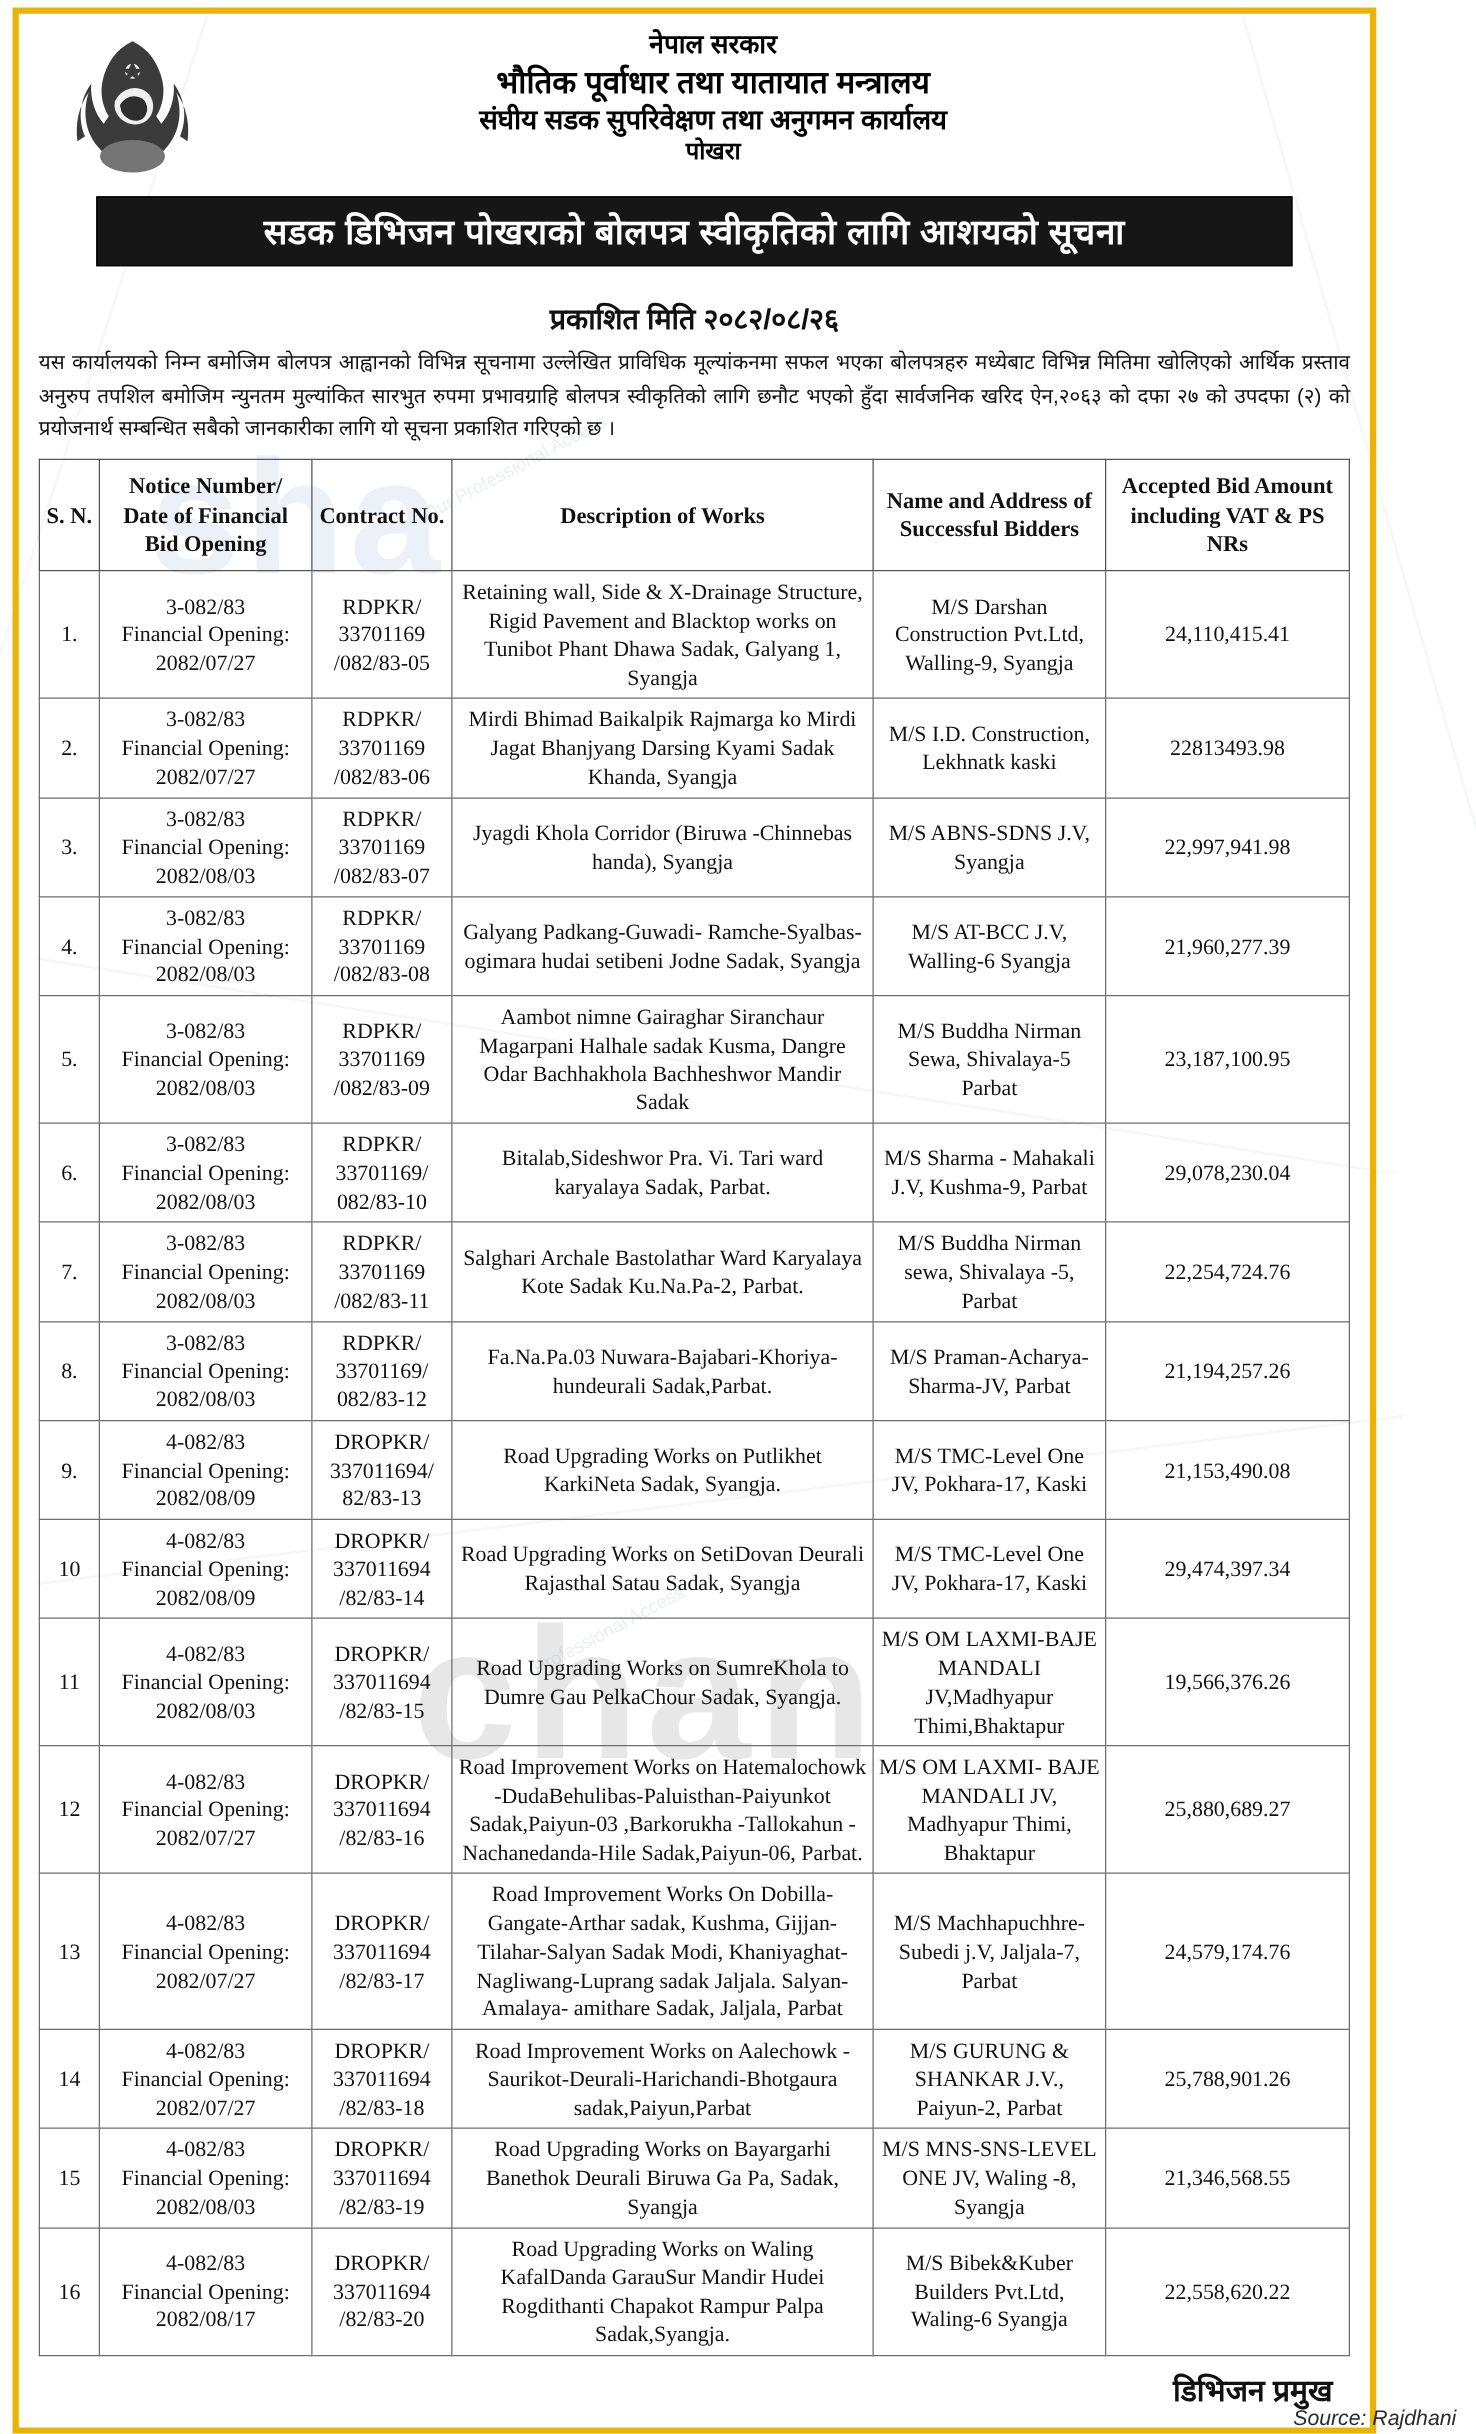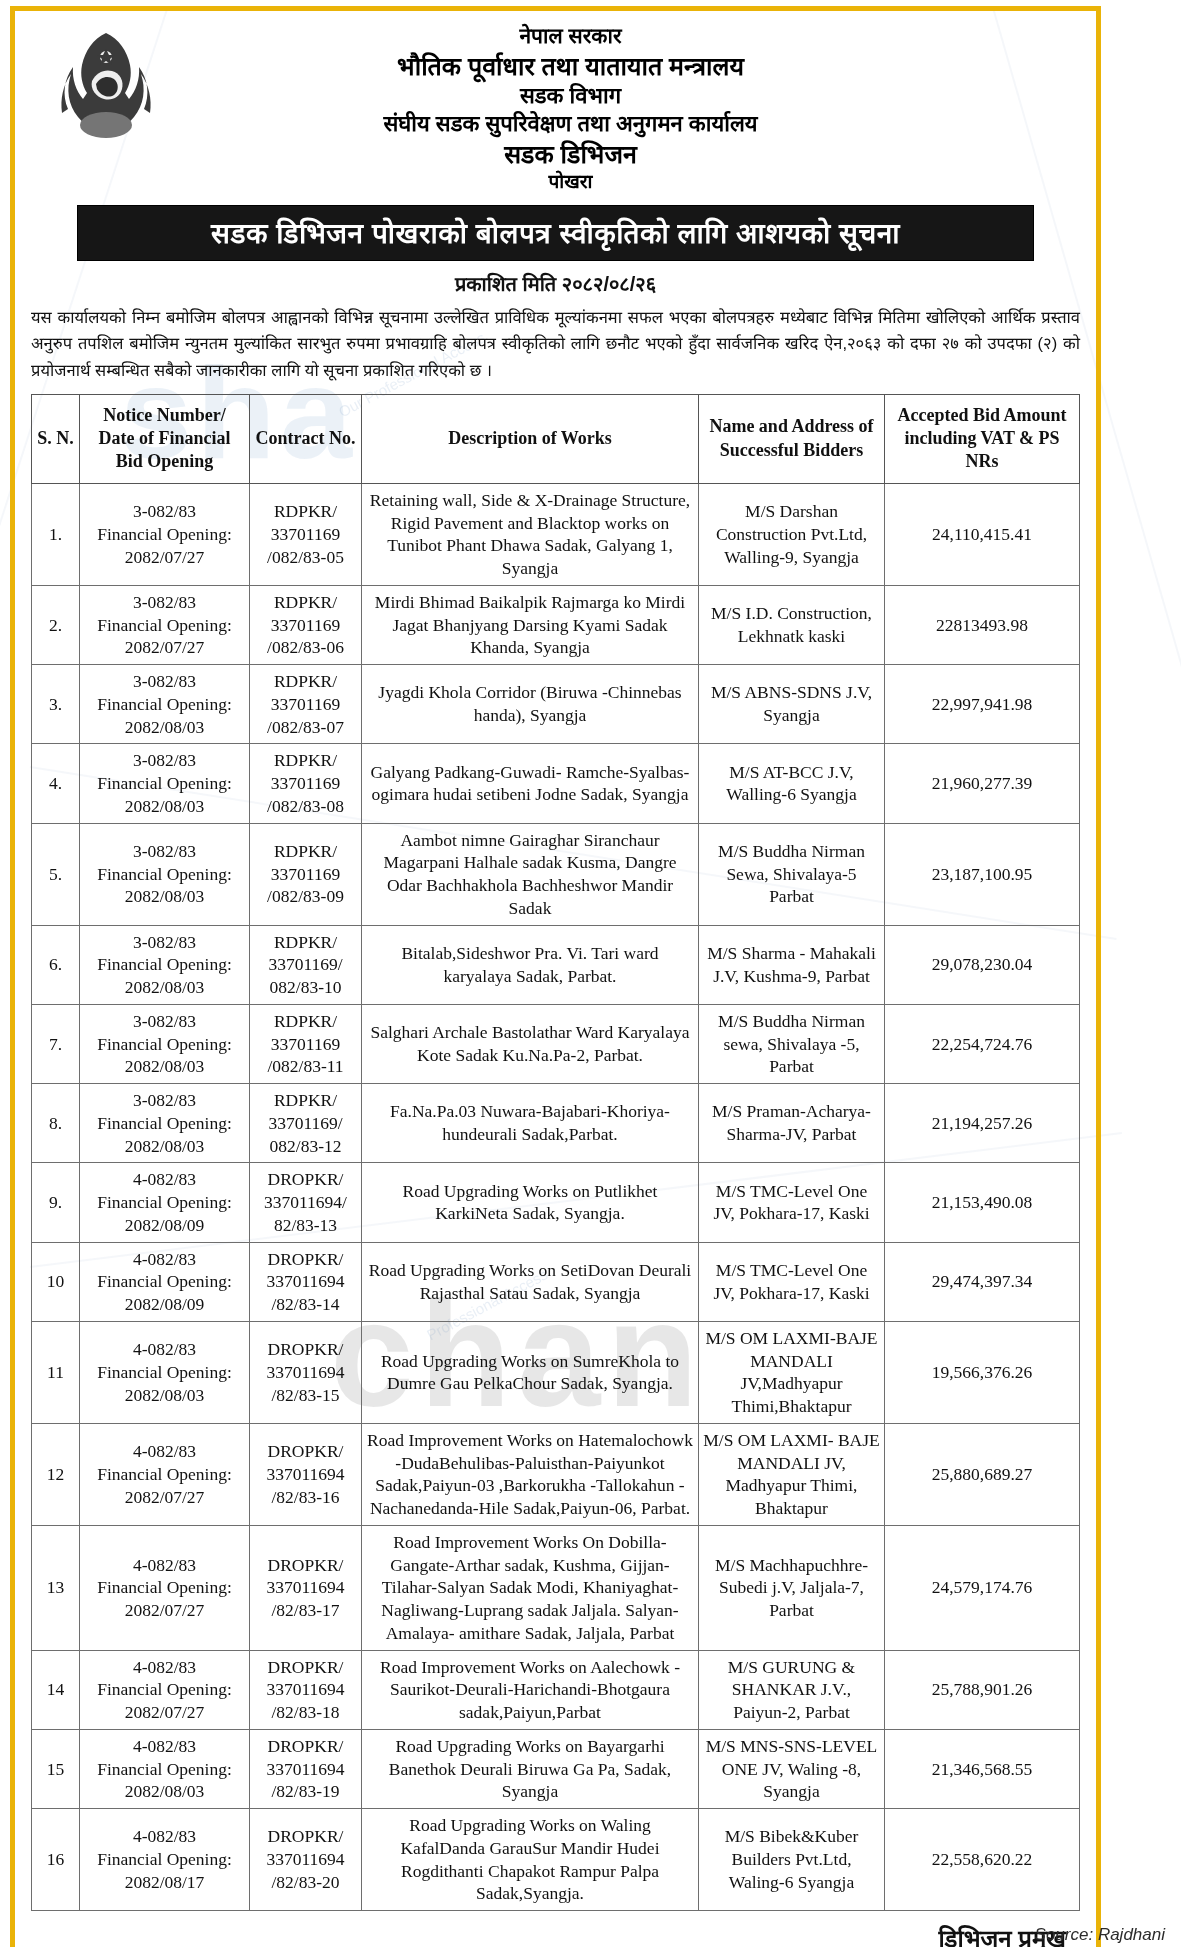--- a/index.html
+++ b/index.html
@@ -54,21 +54,21 @@
     background:#161616;color:#fff;
     text-align:center;
     font-family:"Liberation Sans","DejaVu Sans",sans-serif;
     font-weight:bold;font-size:28px;
     padding:7px 16px 9px 16px;
     width:88%;
     letter-spacing:.5px;
     border:1px solid #000;
   }
   .pubdate{
-    text-align:center;margin-top:9px;font-size:20px;font-weight:bold;
+    text-align:center;margin-top:25px;font-size:23px;font-weight:bold;
     font-family:"Liberation Sans","DejaVu Sans",sans-serif;
   }
   .para{
     margin-top:7px;
     font-family:"Liberation Sans","DejaVu Sans",sans-serif;
     font-size:16.5px; line-height:1.62; text-align:justify; color:#111;
   }
 
   table.bids{
     width:100%;
@@ -138,23 +138,21 @@
             <path d="M40 52 C44 44 52 40 60 42 C68 44 72 52 70 60 C68 68 60 72 52 70 C44 68 38 60 40 52 Z" fill="#efefef"></path>
             <path d="M44 55 C48 48 56 46 62 50 C67 54 67 62 62 66 C56 70 48 66 45 60 Z" fill="#2e2e2e"></path>
             <circle cx="54" cy="28" r="6" fill="#efefef"></circle>
             <path d="M54 20 L57 26 L63 26 L58 30 L60 36 L54 32 L48 36 L50 30 L45 26 L51 26 Z" fill="#3b3b3b"></path>
           </g>
         </svg>
       </div>
       <div class="org">
         <div class="l l1">नेपाल सरकार</div>
         <div class="l l2">भौतिक पूर्वाधार तथा यातायात मन्त्रालय</div>
-        <div class="l l3">सडक विभाग</div>
         <div class="l l4">संघीय सडक सुपरिवेक्षण तथा अनुगमन कार्यालय</div>
-        <div class="l l5">सडक डिभिजन</div>
         <div class="l l6">पोखरा</div>
       </div>
     </div>
 
     <div class="banner">सडक डिभिजन पोखराको बोलपत्र स्वीकृतिको लागि आशयको सूचना</div>
     <div class="pubdate">प्रकाशित मिति २०८२/०८/२६</div>
     <div class="para">यस कार्यालयको निम्न बमोजिम बोलपत्र आह्वानको विभिन्न सूचनामा उल्लेखित प्राविधिक मूल्यांकनमा सफल भएका बोलपत्रहरु मध्येबाट विभिन्न मितिमा खोलिएको आर्थिक प्रस्ताव अनुरुप तपशिल बमोजिम न्युनतम मुल्यांकित सारभुत रुपमा प्रभावग्राहि बोलपत्र स्वीकृतिको लागि छनौट भएको हुँदा सार्वजनिक खरिद ऐन,२०६३ को दफा २७ को उपदफा (२) को प्रयोजनार्थ सम्बन्धित सबैको जानकारीका लागि यो सूचना प्रकाशित गरिएको छ ।</div>
 
     <table class="bids">
       <colgroup>

